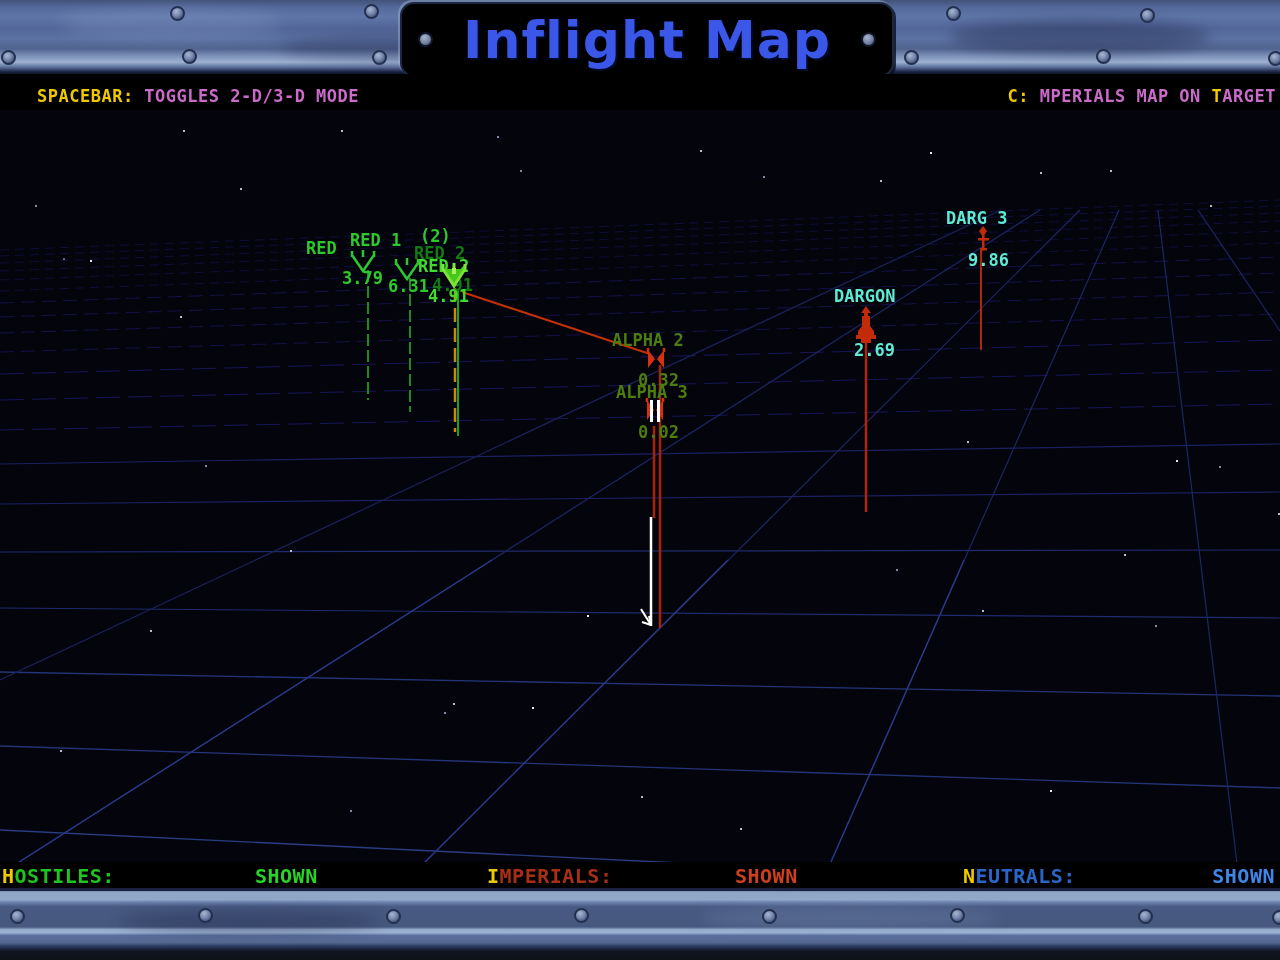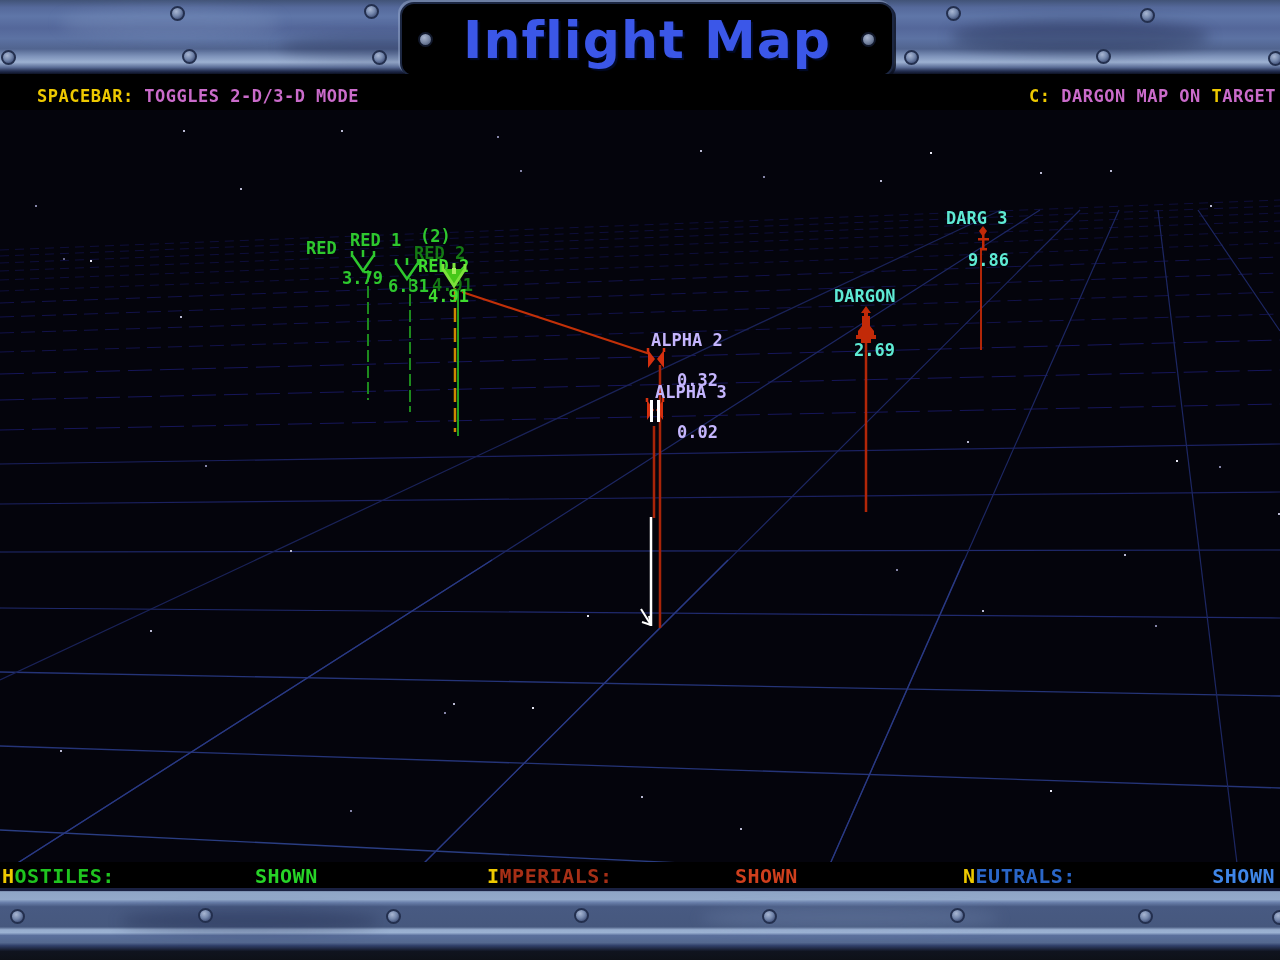--- a/index.html
+++ b/index.html
@@ -43,21 +43,21 @@
   .imp-lab{color:#a62f16;} .imp-val{color:#cf3f1d;}
   .neu-lab{color:#2a66c8;} .neu-val{color:#3f86e8;}
 
   
   .map{position:absolute;left:0;top:110px;width:1280px;height:752px;background:#04040c;}
   .map svg.layer{position:absolute;left:0;top:0;}
   .t{position:absolute;font-weight:bold;font-size:17px;white-space:pre;letter-spacing:0;}
   .sg{color:#2ec82e;}        
   .sg-dim{color:#147a14;}    
   .sg-sel{color:#3fdc2f;}    
-  .sr{color:#c4b5fd;margin-left:39px;}        
+  .sr{color:#4d7c0f;}        
   .sr2{color:#5eead4;}       
   .icon{position:absolute;line-height:0;}
 </style>
 </head>
 <body>
 
 <div class="screen">
 
   <div class="frame frame-top">
     <div class="mottle" style="left:60px;top:8px;width:220px;height:30px;background:rgba(140,165,205,.25);"></div>
@@ -75,21 +75,21 @@
     <div class="rivet" style="left:1268px;top:51px;"></div>
     <div class="title-plate">
       <span class="plate-dot"></span>
       <h1 class="title">Inflight Map</h1>
       <span class="plate-dot"></span>
     </div>
   </div>
 
   <div class="hint-bar">
     <div class="hint hint-left"><span class="yellow">SPACEBAR:</span><span class="pink"> TOGGLES 2-D/3-D MODE</span></div>
-    <div class="hint hint-right"><span class="yellow">C:</span><span class="pink"> DARGON MAP ON </span><span class="yellow">T</span><span class="pink">ARGET</span></div>
+    <div class="hint hint-right"><span class="yellow">C:</span><span class="pink"> MPERIALS MAP ON </span><span class="yellow">T</span><span class="pink">ARGET</span></div>
   </div>
 
   <div class="map">
 
     <svg class="layer" width="1280" height="752" viewBox="0 0 1280 752">
 
       <g stroke="#0e0e3a" stroke-width="1" stroke-dasharray="9 6" fill="none">
         <line x1="0" y1="140" x2="1280" y2="90"></line>
           <line x1="0" y1="146" x2="1280" y2="96"></line>
         <line x1="0" y1="153" x2="1280" y2="103"></line>

